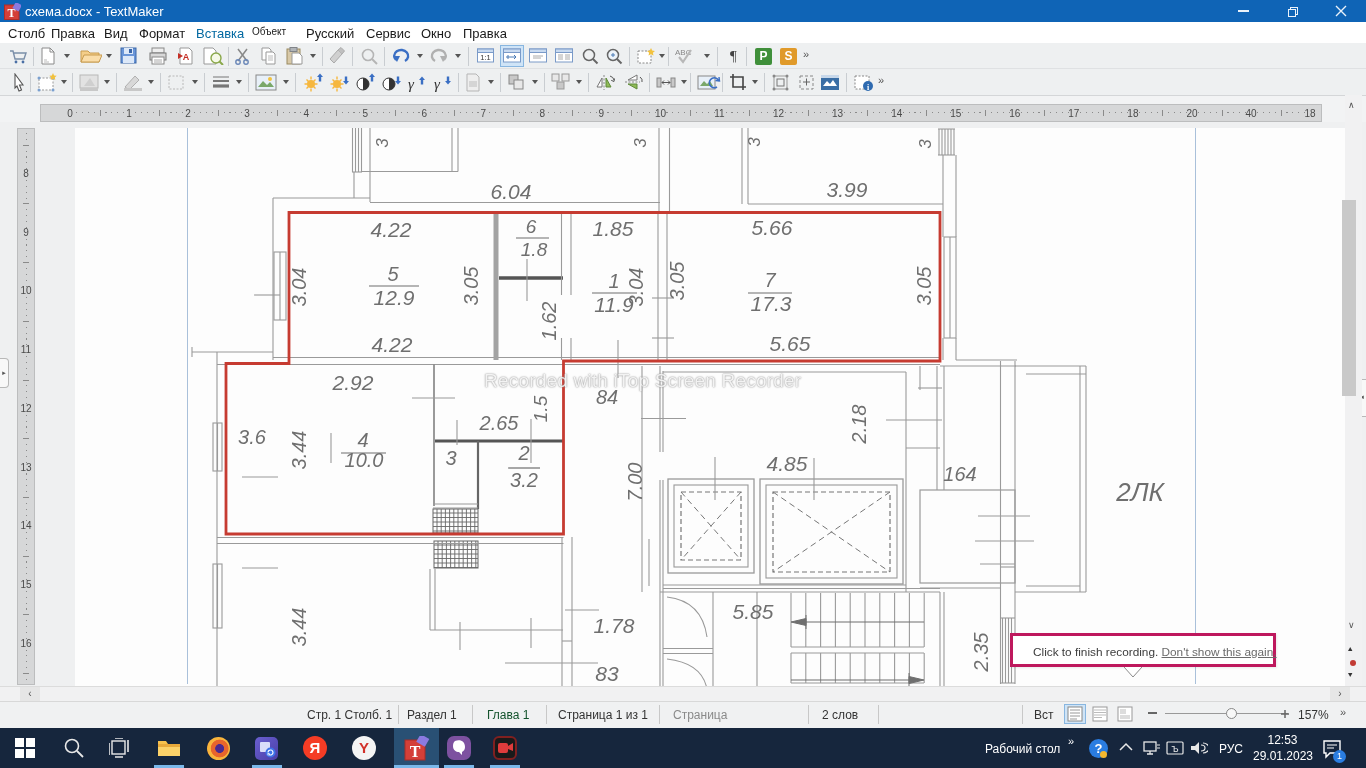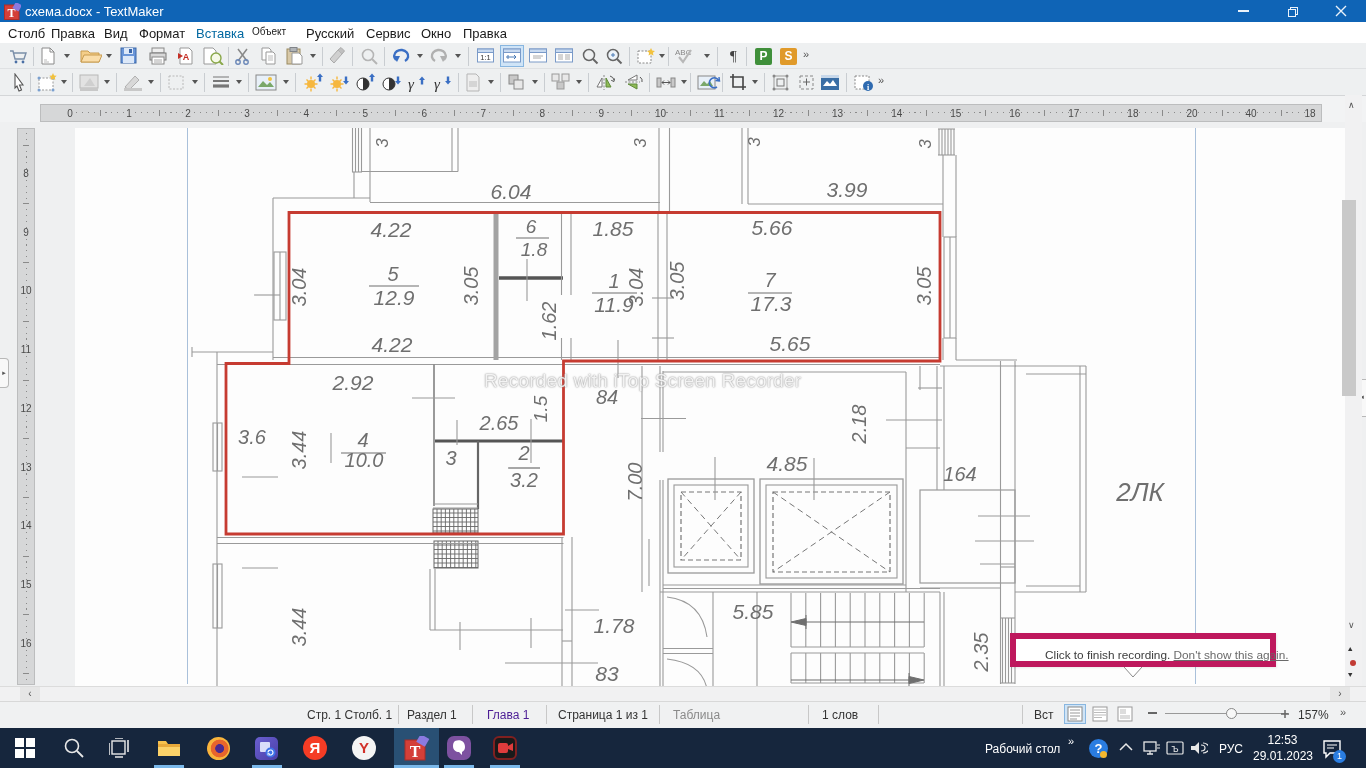--- a/index.html
+++ b/index.html
@@ -888,42 +888,42 @@
       <text x="306" y="627" font-size="20" fill="#6f6f6f" text-anchor="middle" font-style="italic" font-weight="normal" font-family="Liberation Sans, sans-serif" transform="rotate(-90 306 627)">3.44</text>
       <text x="388" y="143" font-size="17" fill="#6f6f6f" text-anchor="middle" font-style="italic" font-weight="normal" font-family="Liberation Sans, sans-serif" transform="rotate(-90 388 143)">3</text>
       <text x="646" y="143" font-size="17" fill="#6f6f6f" text-anchor="middle" font-style="italic" font-weight="normal" font-family="Liberation Sans, sans-serif" transform="rotate(-90 646 143)">3</text>
       <text x="760" y="142" font-size="17" fill="#6f6f6f" text-anchor="middle" font-style="italic" font-weight="normal" font-family="Liberation Sans, sans-serif" transform="rotate(-90 760 142)">3</text>
       <text x="931" y="144" font-size="17" fill="#6f6f6f" text-anchor="middle" font-style="italic" font-weight="normal" font-family="Liberation Sans, sans-serif" transform="rotate(-90 931 144)">3</text>
     </g>
   </svg>
 <div style="position:absolute;left:484px;top:370px;width:440px;font-size:19px;color:rgba(252,252,252,0.9);text-shadow:0 0 2px rgba(150,150,150,0.95), 0 0 1px rgba(150,150,150,0.8);letter-spacing:0.2px">Recorded with iTop Screen Recorder</div>
 <div style="position:absolute;left:0;top:358px;width:9px;height:30px;background:#f8f8f8;border:1px solid #b8b8b8;border-left:none;border-radius:0 4px 4px 0;font-size:7px;color:#555;line-height:28px;text-align:center">▸</div>
 <div style="position:absolute;left:1357px;top:379px;width:9px;height:38px;background:#f8f8f8;border:1px solid #b8b8b8;border-right:none;border-radius:4px 0 0 4px;font-size:7px;color:#555;line-height:34px;text-align:center">◂</div>
-<div style="position:absolute;left:1010px;top:633px;width:266px;height:34px;background:#fff;border:6px solid #be185d;font-size:11.8px;color:#3c3c3c;line-height:32px;padding-left:29px;white-space:nowrap;box-shadow:1px 1px 2px rgba(0,0,0,0.08)">Click to finish recording. <span style="color:#6a6a6a;text-decoration:underline">Don't show this again.</span></div>
+<div style="position:absolute;left:1010px;top:633px;width:266px;height:34px;background:#fff;border:3px solid #be185d;font-size:11.8px;color:#3c3c3c;line-height:32px;padding-left:20px;white-space:nowrap;box-shadow:1px 1px 2px rgba(0,0,0,0.08)">Click to finish recording. <span style="color:#6a6a6a;text-decoration:underline">Don't show this again.</span></div>
 <svg style="position:absolute;left:1122px;top:667px" width="24" height="13">
     <path d="M1,0 L11,11 L21,0 L18,0 L11,8 L4,0 Z" fill="#fff"></path>
     <path d="M2,0 L11,10 L20,0" fill="#fff" stroke="#8a8a8a" stroke-width="1"></path>
   </svg>
 <div style="position:absolute;left:1345px;top:95px;width:17px;height:593px;background:#f1f1f2"></div>
 <div style="position:absolute;left:1348px;top:100px;font-size:9px;color:#555">∧</div>
 <div style="position:absolute;left:1342px;top:200px;width:14px;height:196px;background:#c9c9c9"></div>
 <div style="position:absolute;left:1348px;top:620px;font-size:9px;color:#555">∨</div>
 <div style="position:absolute;left:1347px;top:645px;font-size:8px;color:#333">⯅</div>
 <div style="position:absolute;left:1350px;top:660px;width:6px;height:6px;border-radius:50%;background:#c23b34"></div>
 <div style="position:absolute;left:1347px;top:671px;font-size:8px;color:#333">⯆</div>
 <div style="position:absolute;left:0;top:686px;width:1366px;height:15px;background:#f1f1f2;border-top:1px solid #dcdcdc"></div>
 <div style="position:absolute;left:20px;top:687px;width:20px;height:14px;background:#e6e6e6;font-size:10px;color:#555;text-align:center;line-height:13px">‹</div>
 <div style="position:absolute;left:1330px;top:687px;width:20px;height:14px;background:#e6e6e6;font-size:10px;color:#555;text-align:center;line-height:13px">›</div>
 <div style="position:absolute;left:0;top:701px;width:1366px;height:27px;background:#f0f1f2;border-top:1px solid #d8d8d8"></div>
 <div style="position:absolute;left:307px;top:708px;font-size:12px;color:#333">Стр. 1 Столб. 1</div>
 <div style="position:absolute;left:407px;top:708px;font-size:12px;color:#333">Раздел 1</div>
-<div style="position:absolute;left:487px;top:708px;font-size:12px;color:#4c1d95">Глава 1</div>
+<div style="position:absolute;left:487px;top:708px;font-size:12px;color:#14532d">Глава 1</div>
 <div style="position:absolute;left:558px;top:708px;font-size:12px;color:#333">Страница 1 из 1</div>
-<div style="position:absolute;left:673px;top:708px;font-size:12px;color:#8a8a8a">Таблица</div>
-<div style="position:absolute;left:822px;top:708px;font-size:12px;color:#333">1 слов</div>
+<div style="position:absolute;left:673px;top:708px;font-size:12px;color:#8a8a8a">Страница</div>
+<div style="position:absolute;left:822px;top:708px;font-size:12px;color:#333">2 слов</div>
 <div style="position:absolute;left:1034px;top:708px;font-size:12px;color:#333">Вст</div>
 <div style="position:absolute;left:398px;top:705px;width:1px;height:19px;background:#c8c8c8"></div>
 <div style="position:absolute;left:472px;top:705px;width:1px;height:19px;background:#c8c8c8"></div>
 <div style="position:absolute;left:546px;top:705px;width:1px;height:19px;background:#c8c8c8"></div>
 <div style="position:absolute;left:659px;top:705px;width:1px;height:19px;background:#c8c8c8"></div>
 <div style="position:absolute;left:808px;top:705px;width:1px;height:19px;background:#c8c8c8"></div>
 <div style="position:absolute;left:878px;top:705px;width:1px;height:19px;background:#c8c8c8"></div>
 <div style="position:absolute;left:1022px;top:705px;width:1px;height:19px;background:#c8c8c8"></div>
 <div style="position:absolute;left:1064px;top:704px;width:22px;height:20px;background:#cfe4f7;border:1px solid #88b6e0"></div>
 <svg style="position:absolute;left:1067px;top:706px" width="16" height="16">

